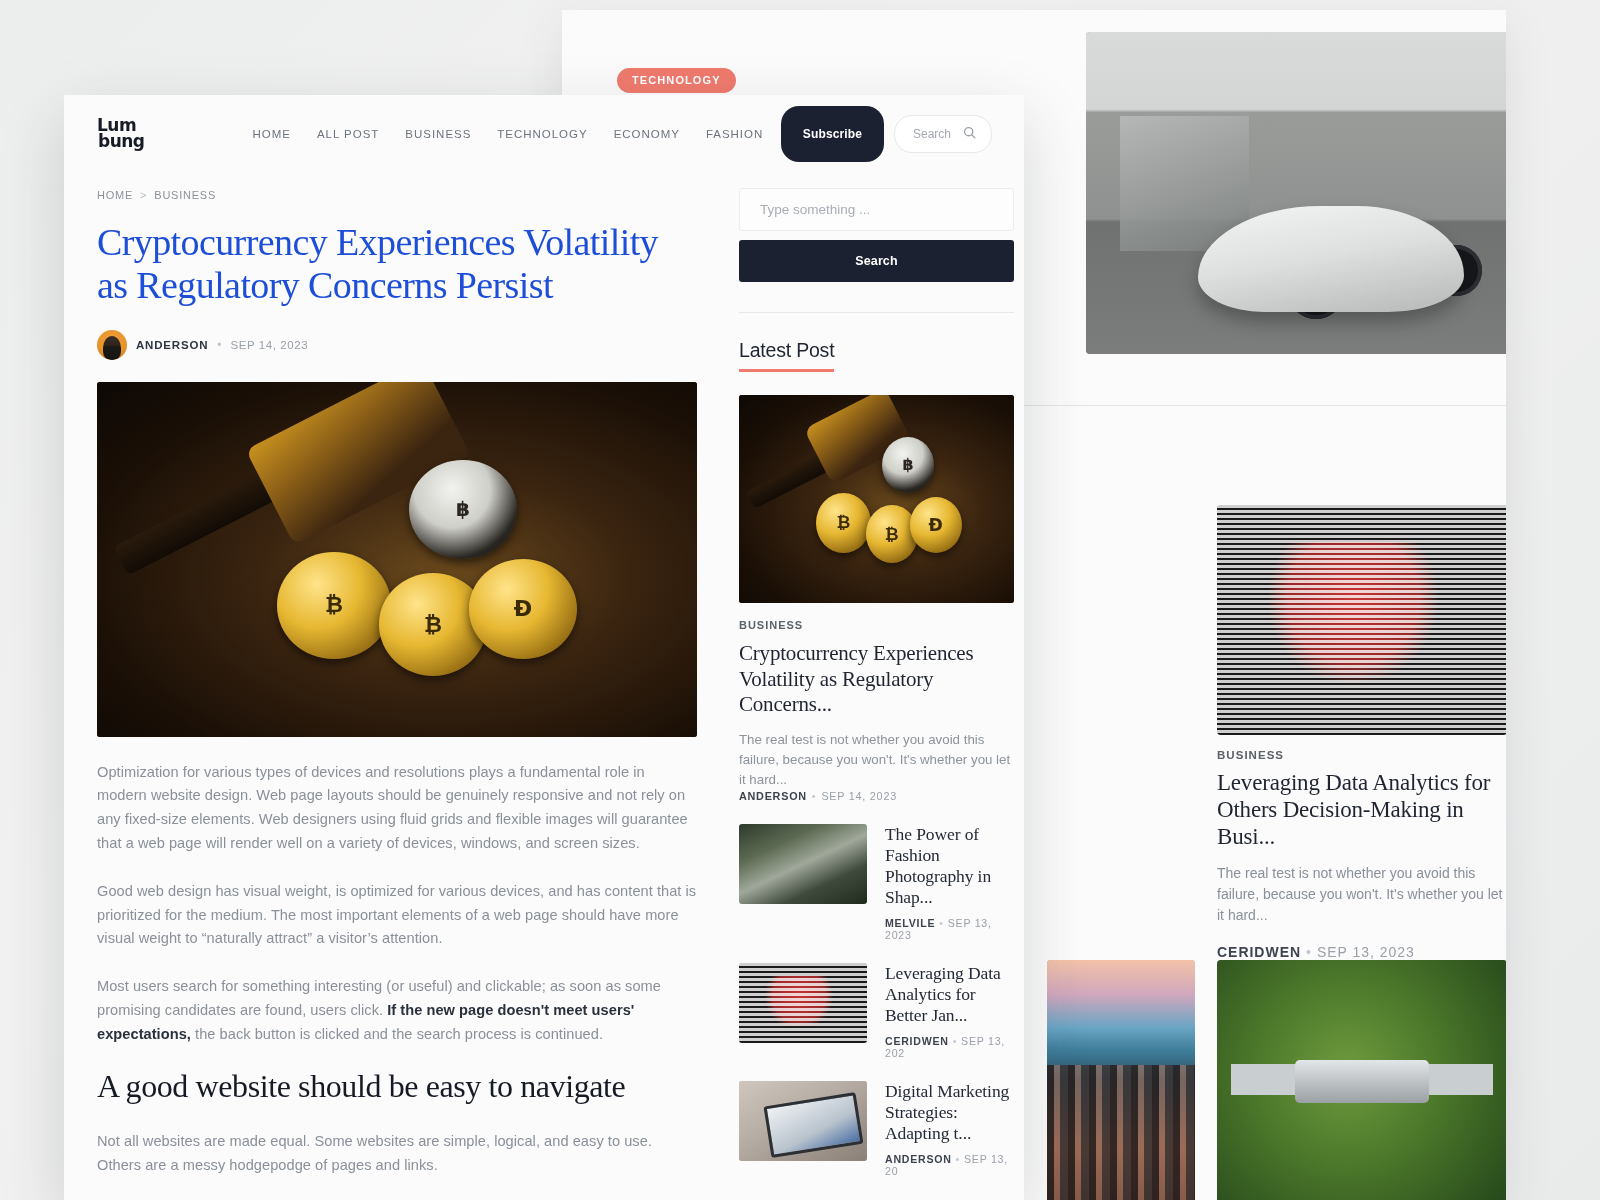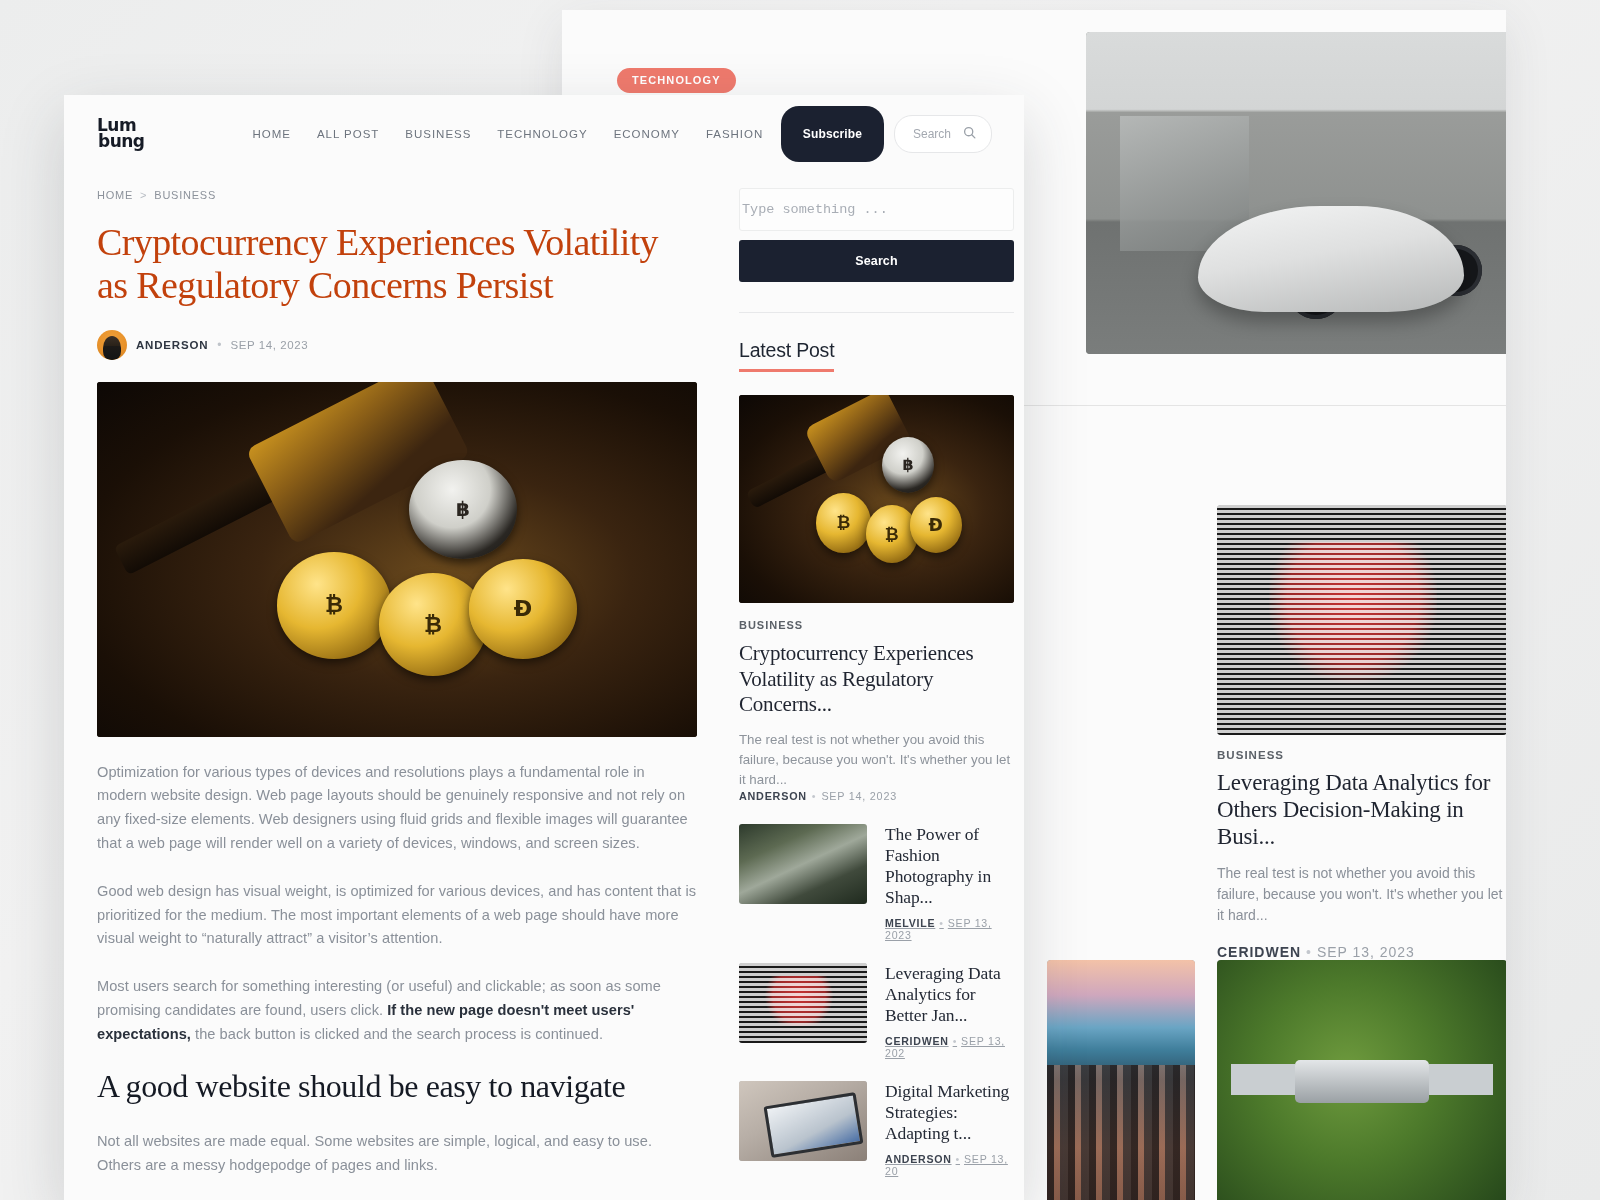--- a/index.html
+++ b/index.html
@@ -148,21 +148,21 @@
   .body-wrap { display: flex; padding: 0 33px; gap: 42px; }
   .col-main { width: 600px; }
   .col-side { width: 275px; padding-top: 15px; }
 
   .crumb { font-size: 11px; letter-spacing: .07em; color: #8c929b; margin-top: 16px; }
   .crumb .sep { margin: 0 7px; color: #b7bcc3; }
   .crumb a { color: #8c929b; text-decoration: none; }
 
   h1.title {
     font-family: "Liberation Serif", serif;
-    font-size: 38px; line-height: 1.14; color: #c2410c;
+    font-size: 38px; line-height: 1.14; color: #1d4ed8;
     font-weight: 400; letter-spacing: -.6px; margin-top: 20px;
   }
   .byline { display: flex; align-items: center; gap: 9px; margin-top: 22px; }
   .avatar {
     width: 30px; height: 30px; border-radius: 50%;
     background: radial-gradient(circle at 50% 32%, #f0a03a 0%, #e8922b 55%, #d07f1f 100%);
     position: relative; overflow: hidden; flex: none;
   }
   .avatar:after {
     content:""; position:absolute; left:6px; top:6px; width:18px; height:24px;
@@ -185,22 +185,22 @@
   .art p b { color: #2a313c; font-weight: 700; }
   h2.sub {
     font-family: "Liberation Serif", serif;
     font-size: 32px; line-height: 1.2; color: #151a24;
     font-weight: 400; letter-spacing: -.4px; margin-top: 21px;
   }
 
   
   .side-input {
     width: 100%; border: 1px solid #eceded; background: #fdfdfd;
-    border-radius: 3px; padding: 13px 2px; font-size: 13.5px; color: #3a4150;
-    font-family: Liberation Mono, monospace;
+    border-radius: 3px; padding: 13px 20px; font-size: 13.5px; color: #3a4150;
+    font-family: Liberation Sans, sans-serif;
   }
   .side-input::placeholder { color: #a8adb5; }
   .side-btn {
     width: 100%; margin-top: 9px; background: #1b2130; color: #fff;
     border: none; border-radius: 3px; padding: 14px 0;
     font-size: 12.5px; font-weight: 600; cursor: pointer;
     font-family: "Liberation Sans", sans-serif; letter-spacing: .01em;
   }
   .side-rule { height: 1px; background: #e7e8ea; margin: 30px 0 0; }
   .side-h {
@@ -218,21 +218,21 @@
   .feat-meta { margin-top: 0; font-size: 10.8px; letter-spacing: .07em; color: #9aa0a8; }
   .feat-meta b { color: #3d4450; font-weight: 700; }
   .feat-meta .dot { color: #c3c7cd; margin: 0 5px; }
 
   .mini { display: flex; gap: 18px; margin-top: 22px; }
   .mini .mthumb { width: 128px; height: 80px; border-radius: 3px; overflow: hidden; flex: none; background:#b5b8ba;}
   .mini .mt {
     font-family: "Liberation Serif", serif;
     font-size: 17.5px; line-height: 1.2; color: #242a36; letter-spacing:-.1px;
   }
-  .mini .mmeta { margin-top: 9px; font-size: 10.6px; letter-spacing: .07em; color: #9aa0a8; text-decoration: underline; }
+  .mini .mmeta { margin-top: 9px; font-size: 10.6px; letter-spacing: .07em; color: #9aa0a8; }
   .mini .mmeta b { color: #3d4450; font-weight: 700; }
   .mini .mmeta .dot { color: #c3c7cd; margin: 0 4px; }
 </style>
 </head>
 <body>
 
 <div class="bg-page">
   <div class="bg-inner">
 
     <div class="tech-badge">TECHNOLOGY</div>

